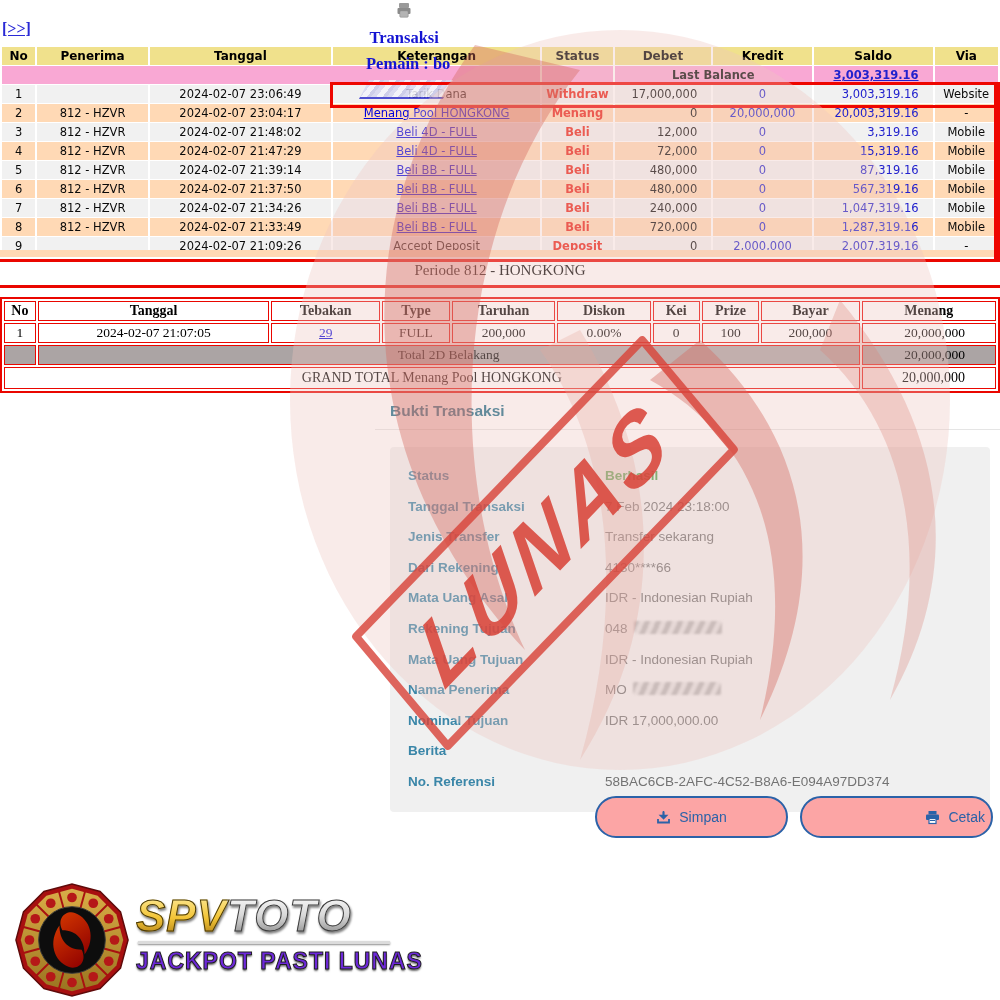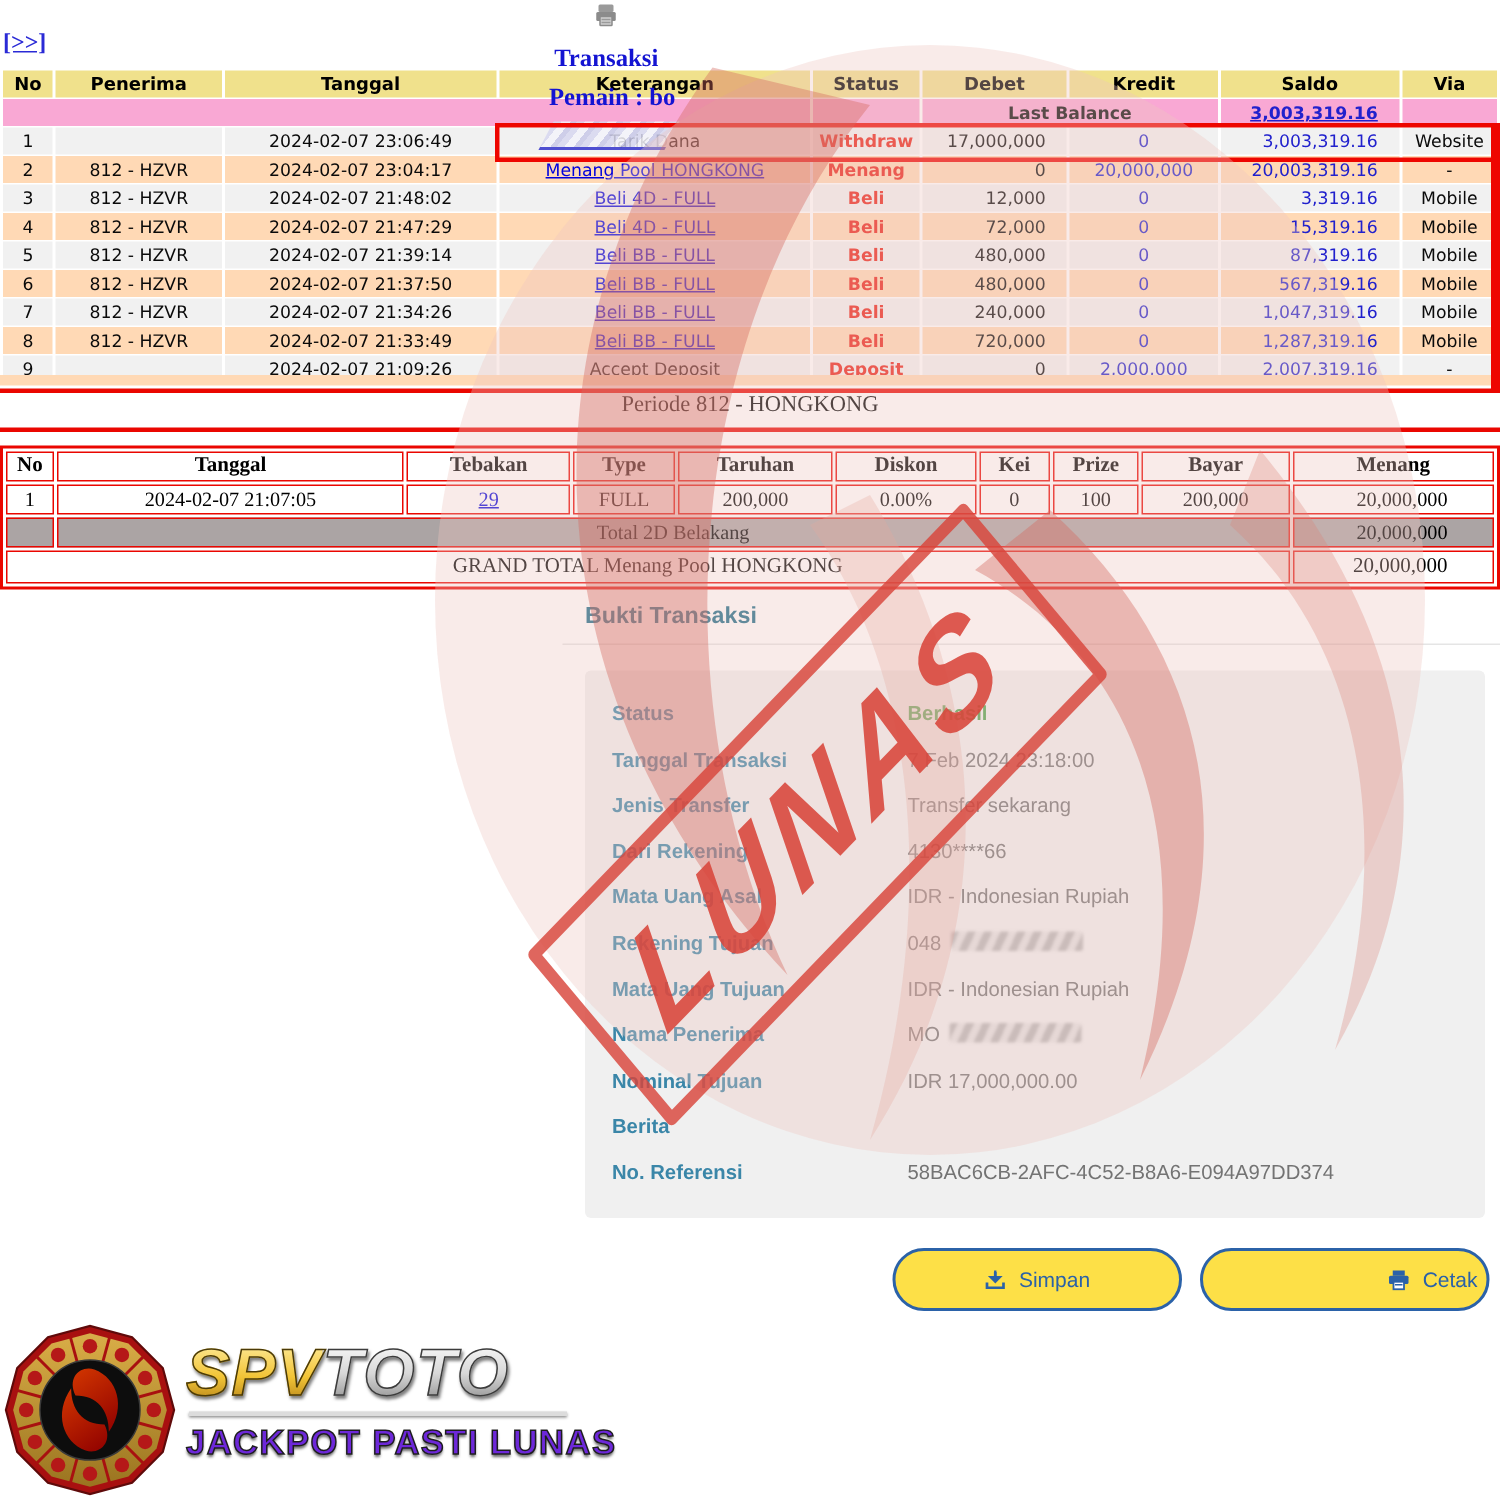--- a/index.html
+++ b/index.html
@@ -49,33 +49,33 @@
   .r-title{position:absolute;left:390px;top:402px;font:bold 15.5px "Liberation Sans",sans-serif;color:#176b87;z-index:1;}
   .r-divider{position:absolute;left:375px;right:0;top:429px;border-top:1px solid #e5e5e5;z-index:1;}
   .r-panel{position:absolute;left:390px;top:447px;width:600px;height:365px;background:#f0f0f0;border-radius:4px;
     padding:21px 0 0 18px;box-sizing:border-box;z-index:1;}
   .rrow{display:flex;height:30.6px;align-items:flex-start;}
   .rlabel{width:197px;color:#3a86a8;font-weight:bold;font-size:13.5px;}
   .rvalue{color:#737373;font-size:13.5px;}
   .rvalue.green{color:#4aa34a;font-weight:bold;}
   .redact{display:inline-block;width:88px;height:13px;margin-left:6px;border-radius:2px;vertical-align:middle;
     background:repeating-linear-gradient(115deg,#b7b7b7 0 5px,#e2e2e2 5px 10px);filter:blur(1.2px);}
-  .btn{position:absolute;top:832px;width:193px;height:42px;border:2px solid #2b62a8;border-radius:22px;color:#2b62a8;background:#fde047;
+  .btn{position:absolute;top:796px;width:193px;height:42px;border:2px solid #2b62a8;border-radius:22px;color:#2b62a8;background:#fca5a5;
     font:14px "Liberation Sans",sans-serif;display:flex;align-items:center;justify-content:center;gap:8px;box-sizing:border-box;cursor:pointer;z-index:1;}
   .btn-save{left:595px;} .btn-print{left:800px;justify-content:flex-end;}
   .btn svg{display:block;}
 
   
   .wm{position:absolute;left:280px;top:0;width:760px;height:800px;z-index:5;pointer-events:none;}
   .stamp{position:absolute;left:335px;top:468px;width:420px;height:150px;border:8px solid rgba(216,68,58,.82);border-radius:4px;
     transform:rotate(-46deg) skewX(-6deg);display:flex;align-items:center;justify-content:center;z-index:6;pointer-events:none;box-sizing:border-box;}
   .stamp span{font:italic 900 88px "Liberation Sans",sans-serif;color:rgba(216,68,58,.88);letter-spacing:6px;transform:skewX(-12deg);}
 
   
-  .logo{position:absolute;left:0;top:880px;width:390px;height:120px;z-index:8;text-decoration:underline;}
+  .logo{position:absolute;left:12px;top:880px;width:390px;height:120px;z-index:8;text-decoration:underline;}
   .emblem{position:absolute;left:2px;top:2px;}
   .logo-text{position:absolute;left:124px;top:14px;width:266px;}
   .brand{font:italic 900 44px "Liberation Sans",sans-serif;letter-spacing:1px;line-height:1;white-space:nowrap;}
   .spv{background:linear-gradient(180deg,#fff0a8,#f2c436 55%,#a87614);-webkit-background-clip:text;background-clip:text;color:transparent;
     -webkit-text-stroke:1px #4a3a08;filter:drop-shadow(1px 2px 1px rgba(0,0,0,.5));}
   .toto{background:linear-gradient(180deg,#ffffff,#d8d8d8 50%,#7e7e7e);-webkit-background-clip:text;background-clip:text;color:transparent;
     -webkit-text-stroke:1px #3c3c3c;filter:drop-shadow(1px 2px 1px rgba(0,0,0,.5));}
   .logo-divider{width:252px;height:3px;background:#dcdcdc;margin:3px 0 4px 2px;box-shadow:0 1px 2px rgba(0,0,0,.45);}
   .tagline{font:800 23px "Liberation Sans",sans-serif;letter-spacing:1px;color:#6d28d9;-webkit-text-stroke:1px #1d1d1d;
     text-shadow:0 2px 2px rgba(0,0,0,.6);white-space:nowrap;}

